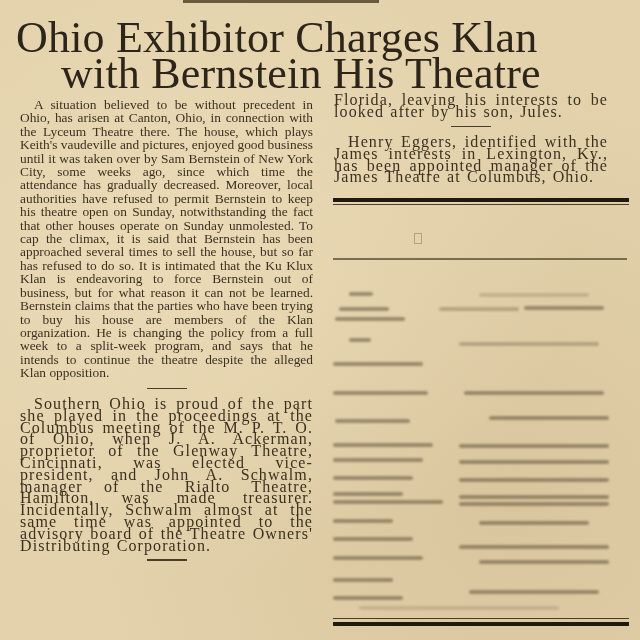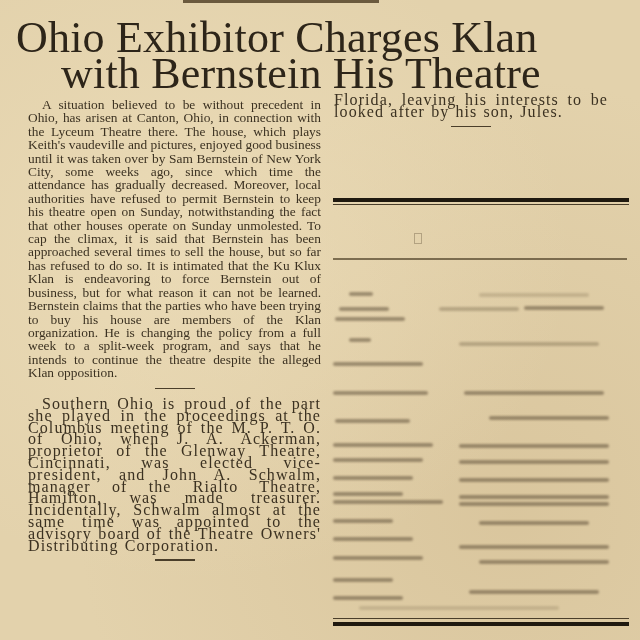--- a/index.html
+++ b/index.html
@@ -54,21 +54,20 @@
       font-family: "Liberation Serif", serif;
       font-size: 13.4px;
       line-height: 13.4px;
       color: #3b3121;
       text-align: justify;
     }
     .col-left {
       left: 20px;
       top: 98px;
       width: 293px;
-      margin-left: 8px;
     }
     .col-right {
       left: 334px;
       top: 94px;
       width: 274px;
     }
     .para {
       margin: 0;
       text-indent: 14px;
       hyphens: manual;
@@ -145,20 +144,21 @@
 <div class="col col-left">
   <p class="para">A situation believed to be without precedent in Ohio, has arisen at Canton, Ohio, in connection with the Lyceum Theatre there. The house, which plays Keith's vaudeville and pictures, enjoyed good business until it was taken over by Sam Bernstein of New York City, some weeks ago, since which time the attendance has gradually decreased. Moreover, local authorities have refused to permit Bernstein to keep his theatre open on Sunday, notwithstanding the fact that other houses operate on Sunday unmolested. To cap the climax, it is said that Bernstein has been approached several times to sell the house, but so far has refused to do so. It is intimated that the Ku Klux Klan is endeavoring to force Bernstein out of business, but for what reason it can not be learned. Bernstein claims that the parties who have been trying to buy his house are members of the Klan organization. He is changing the policy from a full week to a split-week program, and says that he intends to continue the theatre despite the alleged Klan opposition.</p>
   <div class="short-rule"></div>
   <p class="para spaced">Southern Ohio is proud of the part she played in the proceedings at the Columbus meeting of the M. P. T. O. of Ohio, when J. A. Ackerman, proprietor of the Glenway Theatre, Cincinnati, was elected vice-president, and John A. Schwalm, manager of the Rialto Theatre, Hamilton, was made treasurer. Incidentally, Schwalm almost at the same time was appointed to the advisory board of the Theatre Owners' Distributing Corporation.</p>
   <div class="short-rule"></div>
 </div>
 
 <div class="col col-right">
   <p class="para spaced cont">Florida, leaving his interests to be looked after by his son, Jules.</p>
   <div class="short-rule"></div>
+  <p class="para spaced">Henry Eggers, identified with the James interests in Lexington, Ky., has been appointed manager of the James Theatre at Columbus, Ohio.</p>
 </div>
 
 <div class="thick-rule-group" style="top:198px;">
   <div class="thick"></div>
   <div class="thin"></div>
 </div>
 
 <div class="faint-mark"></div>
 <div class="mid-rule"></div>
 

